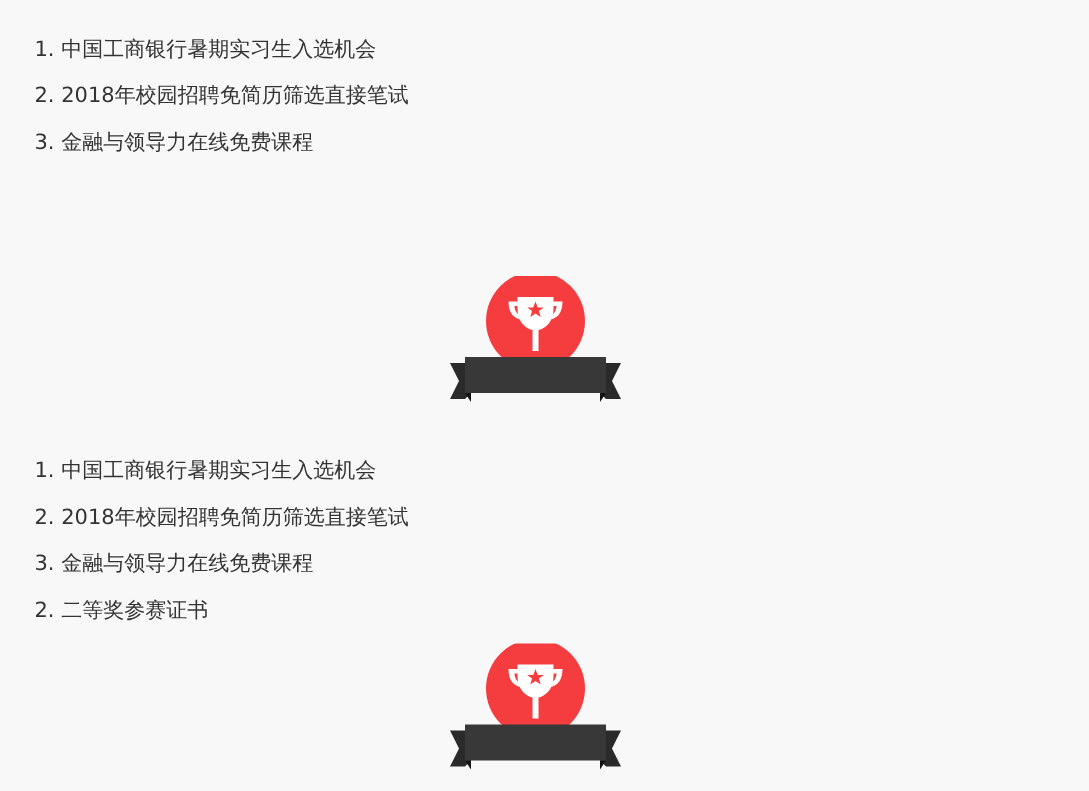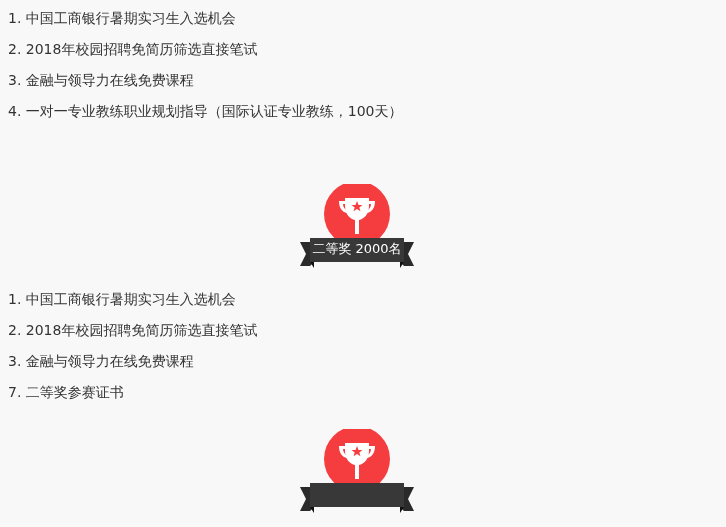--- a/index.html
+++ b/index.html
@@ -3,21 +3,21 @@
   <meta charset="utf-8">
   <style>
     html, body { margin: 0; padding: 0; }
     body {
       width: 726px; height: 527px; overflow: hidden;
       background: #f8f8f8;
       font-family: "DejaVu Sans", "Liberation Sans", sans-serif;
       color: #333333;
       position: relative;
     }
-    .list { position: absolute; left: 8px; margin: 0; padding: 0; list-style: none; }
+    .list { position: absolute; left: 8px; margin: 15px; padding: 0; list-style: none; }
     .list li {
       font-size: 14px; line-height: 31px; height: 31px; white-space: nowrap;
     }
     #list1 { top: 3px; }
     #list2 { top: 284px; }
     .badge { position: absolute; left: 300px; width: 114px; height: 86px; }
     #badge1 { top: 184px; }
     #badge2 { top: 429px; }
     .badge svg { position: absolute; left: 0; top: 0; }
     .badge .label {
@@ -25,47 +25,45 @@
       line-height: 20px; text-align: center; color: #ffffff; font-size: 13px; white-space: nowrap;
     }
   </style>
 </head>
 <body>
 
 <ul class="list" id="list1">
   <li>1. 中国工商银行暑期实习生入选机会</li>
   <li>2. 2018年校园招聘免简历筛选直接笔试</li>
   <li>3. 金融与领导力在线免费课程</li>
-  <li>4. 一对一专业教练职业规划指导（国际认证专业教练，100天）</li>
 </ul>
 
 <div class="badge" id="badge1">
   <svg width="114" height="86" viewBox="0 0 114 86">
     <circle cx="57" cy="30" r="33" fill="#f53c3f"></circle>
 
     <path d="M45 14 h24 v8 c0 8 -5 13 -10 14 v14 h-4 v-14 c-5 -1 -10 -6 -10 -14 z" fill="#ffffff"></path>
     <path d="M45 17 h-6 c0 7 3 11 8 12 l1 -2 c-3 -1 -5 -4 -5 -7 h3 z" fill="#ffffff"></path>
     <path d="M69 17 h6 c0 7 -3 11 -8 12 l-1 -2 c3 -1 5 -4 5 -7 h-3 z" fill="#ffffff"></path>
     <polygon points="57,17 58.5,21 62.5,21 59.3,23.4 60.5,27.3 57,25 53.5,27.3 54.7,23.4 51.5,21 55.5,21" fill="#f53c3f"></polygon>
 
     <polygon points="0,58 14,58 14,78 10,82 0,82 6,70" fill="#2a2a2a"></polygon>
     <polygon points="114,58 100,58 100,78 104,82 114,82 108,70" fill="#2a2a2a"></polygon>
     <polygon points="10,78 14,78 14,84" fill="#111111"></polygon>
     <polygon points="104,78 100,78 100,84" fill="#111111"></polygon>
 
     <rect x="10" y="54" width="94" height="24" fill="#383838"></rect>
   </svg>
-  <div class="label">二等奖 2000名</div>
 </div>
 
 <ul class="list" id="list2">
   <li>1. 中国工商银行暑期实习生入选机会</li>
   <li>2. 2018年校园招聘免简历筛选直接笔试</li>
   <li>3. 金融与领导力在线免费课程</li>
-  <li>7. 二等奖参赛证书</li>
+  <li>2. 二等奖参赛证书</li>
 </ul>
 
 <div class="badge" id="badge2">
   <svg width="114" height="86" viewBox="0 0 114 86">
     <circle cx="57" cy="30" r="33" fill="#f53c3f"></circle>
     <path d="M45 14 h24 v8 c0 8 -5 13 -10 14 v14 h-4 v-14 c-5 -1 -10 -6 -10 -14 z" fill="#ffffff"></path>
     <path d="M45 17 h-6 c0 7 3 11 8 12 l1 -2 c-3 -1 -5 -4 -5 -7 h3 z" fill="#ffffff"></path>
     <path d="M69 17 h6 c0 7 -3 11 -8 12 l-1 -2 c3 -1 5 -4 5 -7 h-3 z" fill="#ffffff"></path>
     <polygon points="57,17 58.5,21 62.5,21 59.3,23.4 60.5,27.3 57,25 53.5,27.3 54.7,23.4 51.5,21 55.5,21" fill="#f53c3f"></polygon>
     <polygon points="0,58 14,58 14,78 10,82 0,82 6,70" fill="#2a2a2a"></polygon>

